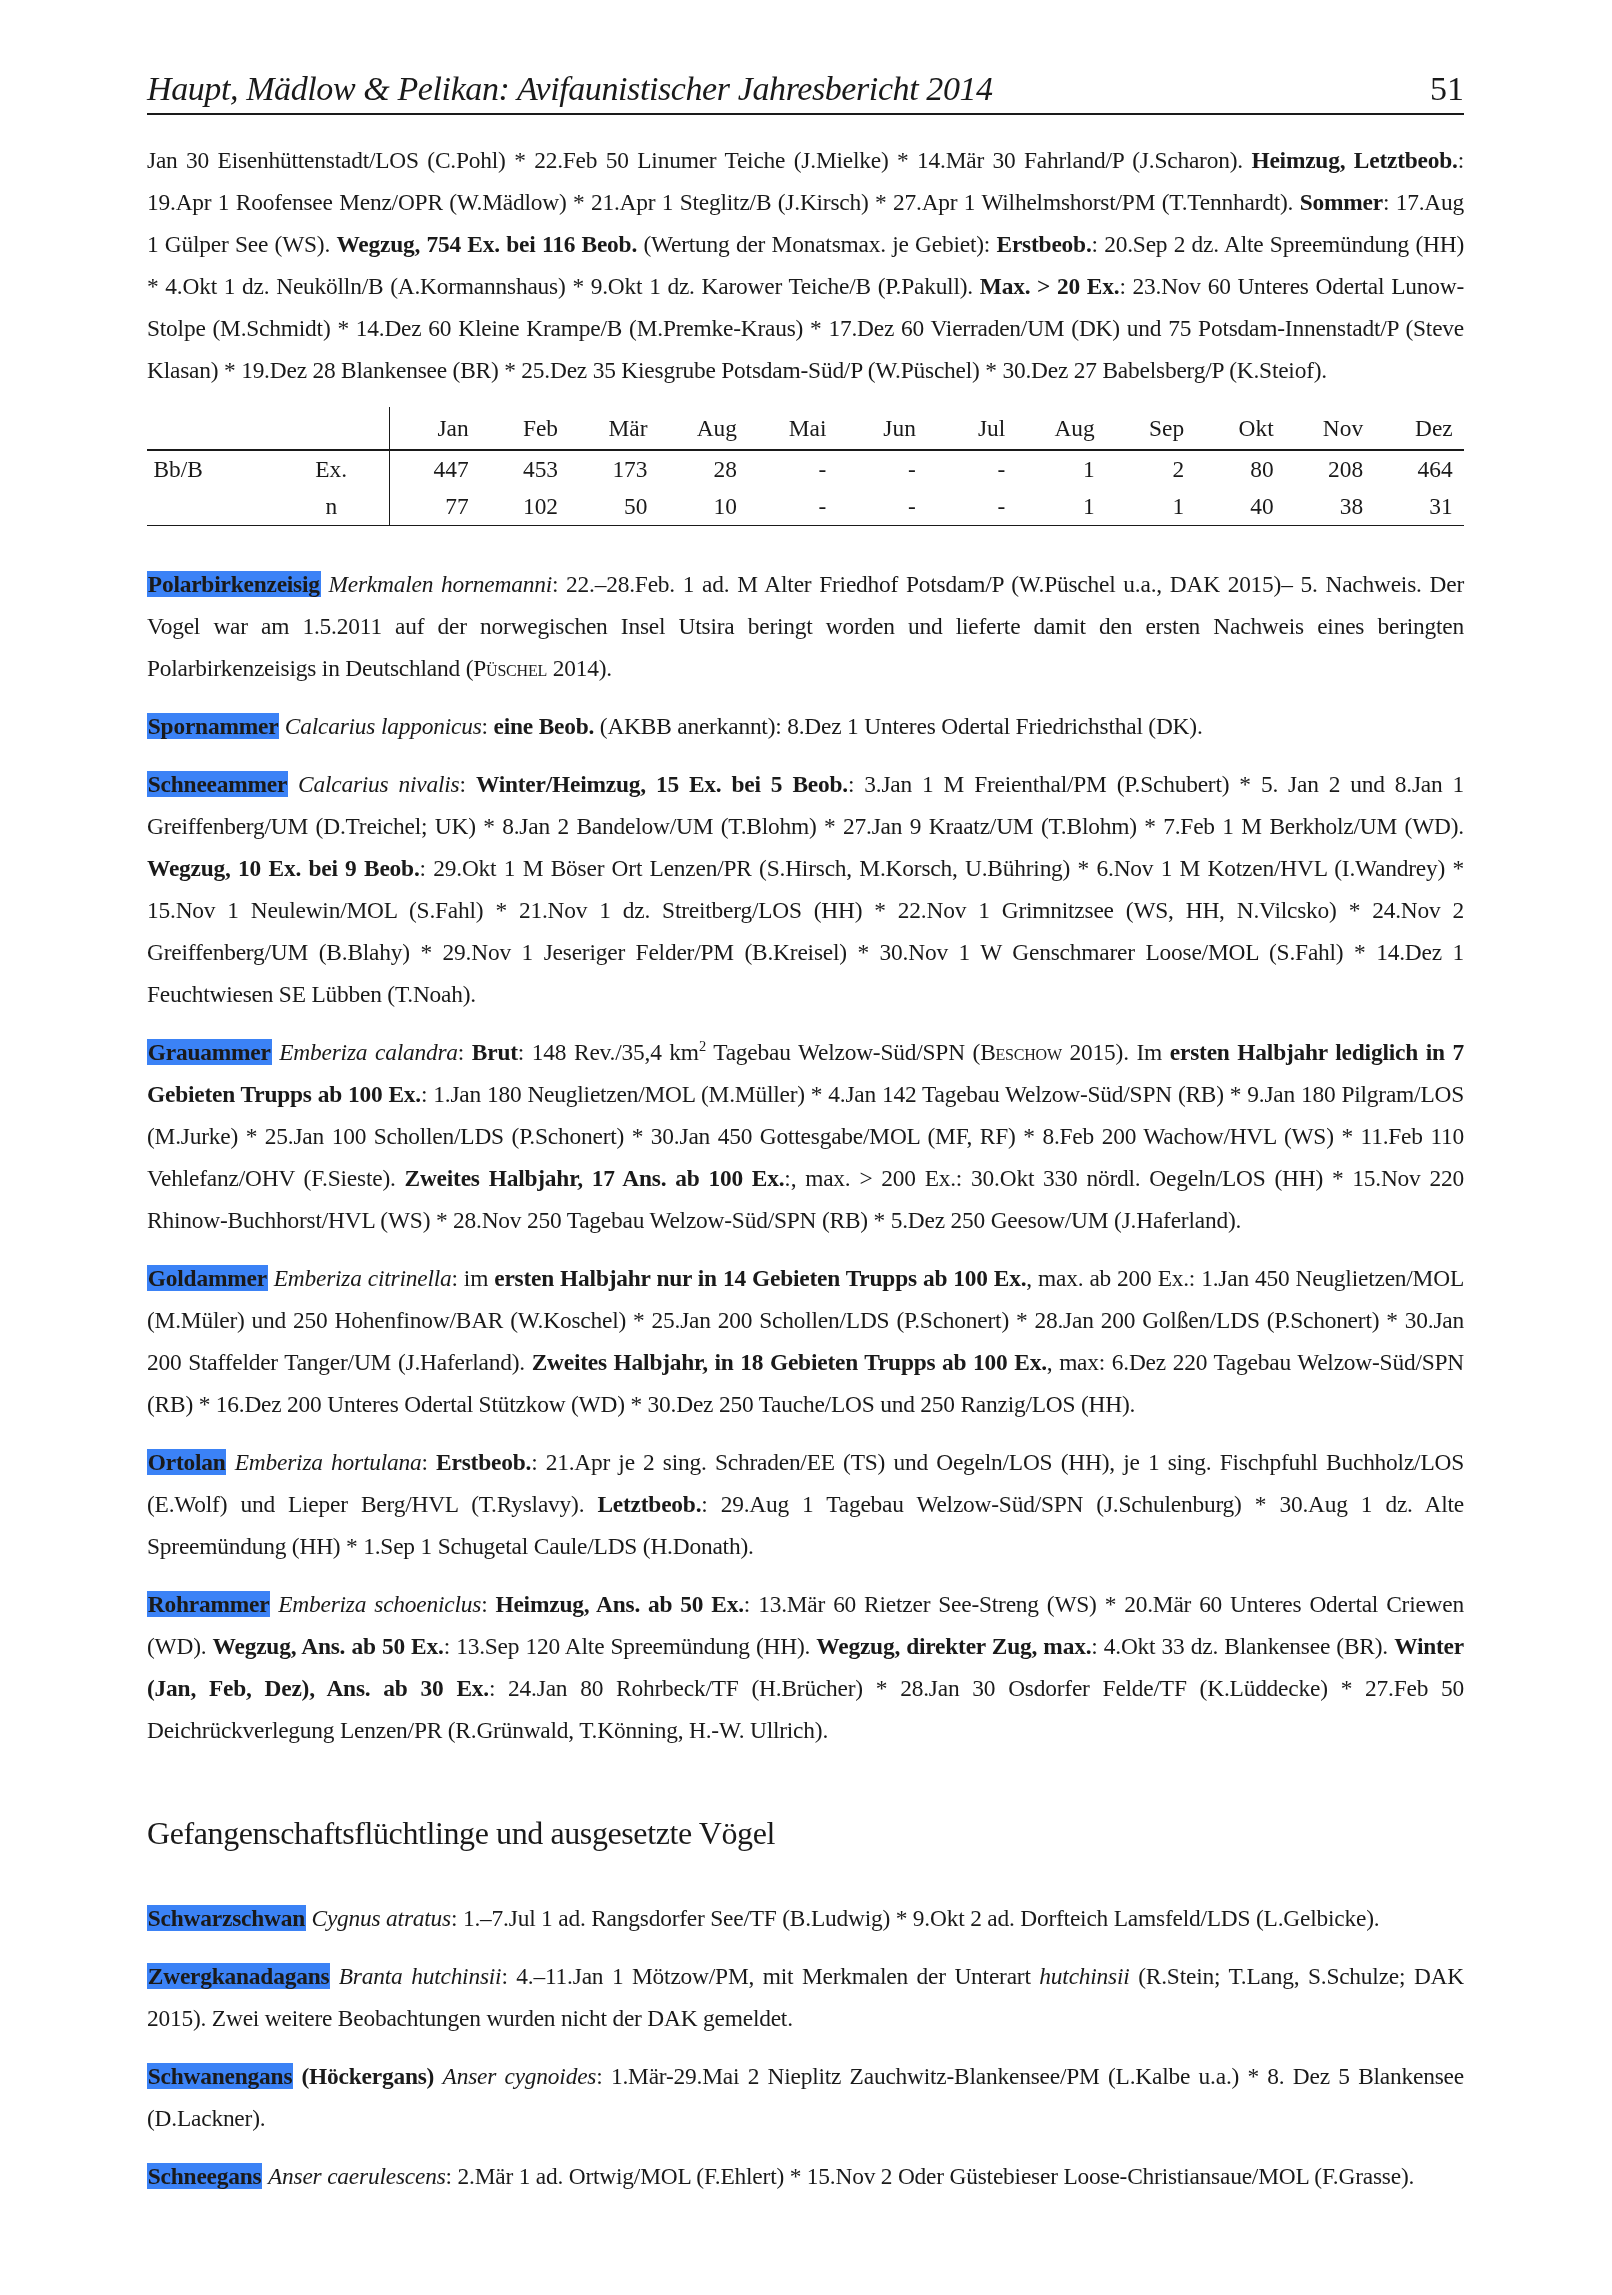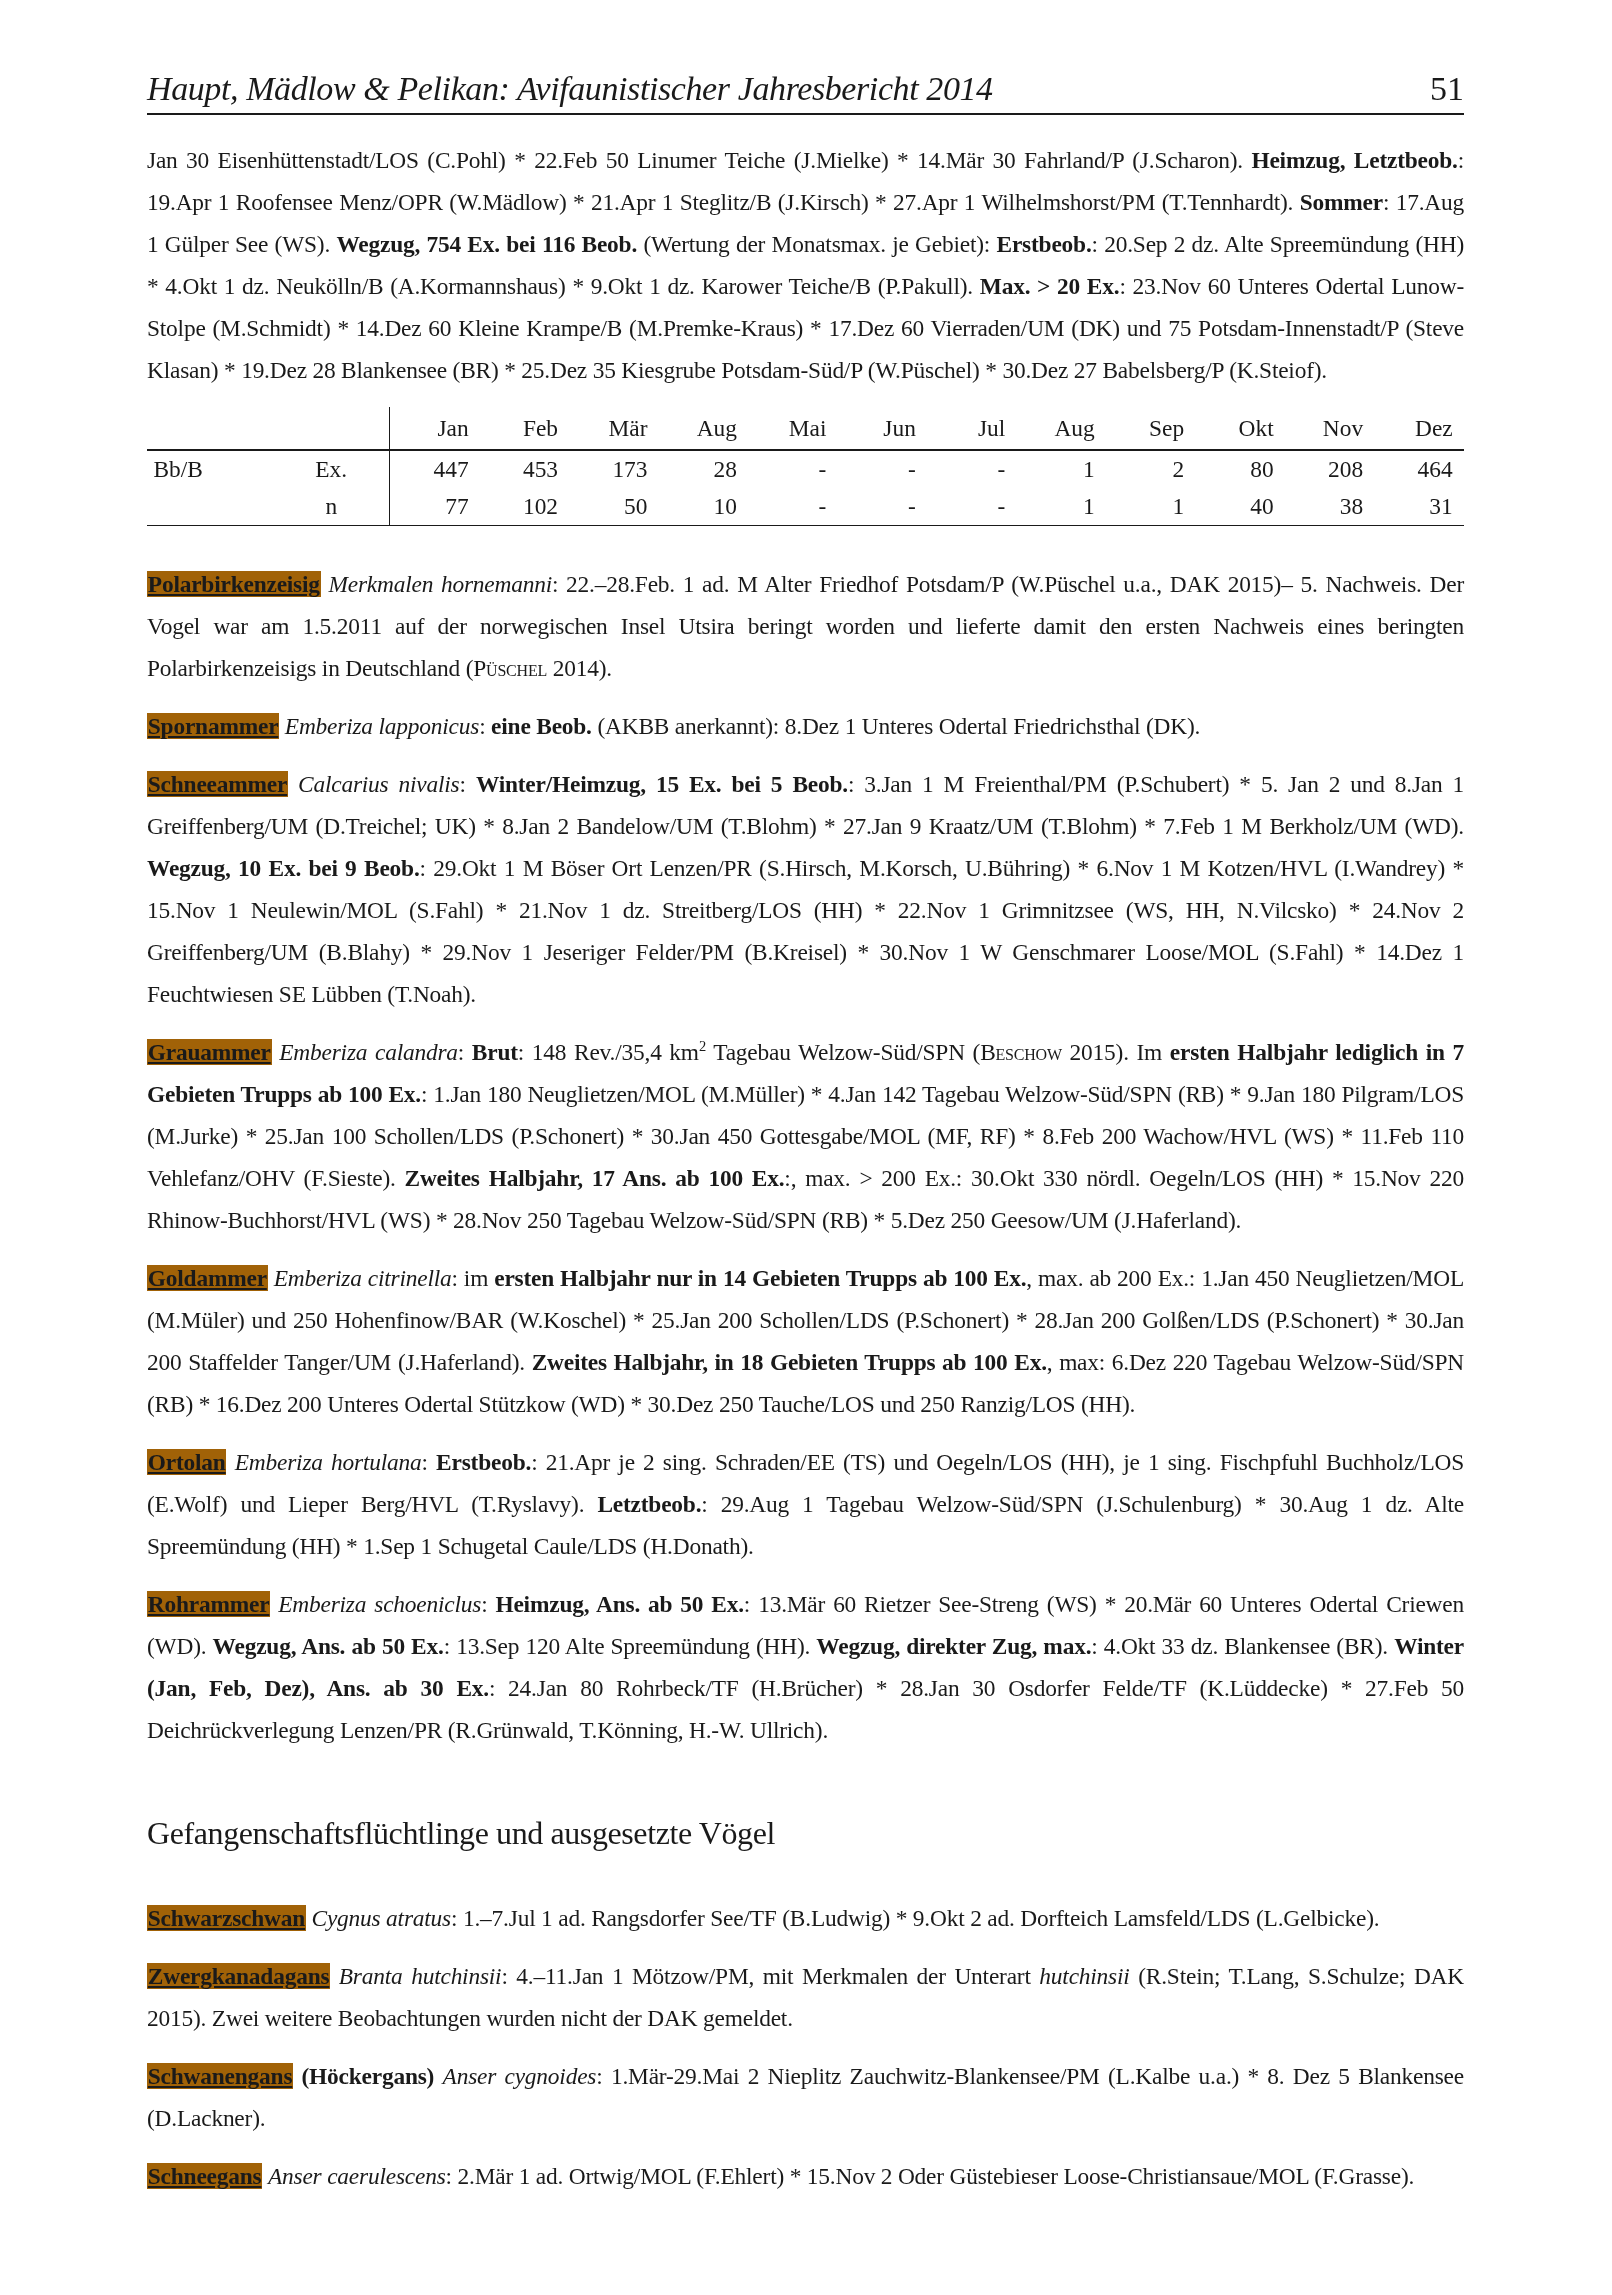--- a/index.html
+++ b/index.html
@@ -7,21 +7,21 @@
          font-family: "Liberation Serif", "DejaVu Serif", serif; color: #1a1a1a; }
   .page { position: absolute; left: 147px; top: 0; width: 1317px; }
   .header { position: absolute; top: 66px; left: 0; width: 1317px; height: 47px;
             border-bottom: 2.4px solid #1a1a1a; }
   .header .title { position: absolute; left: 0; bottom: 4.8px; font-style: italic; font-size: 34px; letter-spacing: -0.4px; }
   .header .pagenum { position: absolute; right: 0; bottom: 4.8px; font-size: 34px; }
   .body { position: absolute; top: 139px; left: 0; width: 1317px; }
   p { margin: 0 0 16px 0; font-size: 23.4px; line-height: 42px; text-align: justify; letter-spacing: -0.2px; }
   b { font-weight: bold; }
   i { font-style: italic; }
-  .sp { background: #a16207; font-weight: bold; padding: 0 0.8px; text-decoration: underline; }
+  .sp { background: #3b82f6; font-weight: bold; padding: 0 0.8px; }
   .sc { font-variant: small-caps; }
   sup { font-size: 14.5px; line-height: 0; }
   table.months { border-collapse: collapse; width: 1317px; margin: 8px 0 37px 0; font-size: 23.4px; }
   table.months td, table.months th { font-weight: normal; padding: 0; height: 37px; text-align: right; }
   table.months th { border-bottom: 2.4px solid #1a1a1a; height: 42px; margin-top: 28px; }
   table.months tr.last td { border-bottom: 1.6px solid #1a1a1a; height: 37px; }
   table.months td.lab1 { text-align: left; width: 121px; padding-left: 6.4px; }
   table.months td.lab2 { text-align: center; width: 113px; }
   table.months .sep { border-right: 1.6px solid #1a1a1a; width: 1.6px; }
   table.months th.m, table.months td.m { width: 78px; padding-right: 11.3px; }
@@ -94,21 +94,21 @@
           <td class="m">1</td>
           <td class="m">40</td>
           <td class="m">38</td>
           <td class="m">31</td>
         </tr>
       </tbody>
     </table>
 
     <p><span class="sp">Polarbirkenzeisig</span> <i>Merkmalen hornemanni</i><span>: 22.–28.Feb. 1 ad. M Alter Friedhof Potsdam/P (W.Püschel u.a., DAK 2015)– 5. Nachweis. Der Vogel war am 1.5.2011 auf der norwegischen Insel Utsira beringt worden und lieferte damit den ersten Nachweis eines beringten Polarbirkenzeisigs in Deutschland (</span><span class="sc">Püschel</span><span> 2014).</span></p>
 
-    <p><span class="sp">Spornammer</span> <i>Emberiza lapponicus</i><span>: </span><b>eine Beob.</b><span> (AKBB anerkannt): 8.Dez 1 Unteres Odertal Friedrichsthal (DK).</span></p>
+    <p><span class="sp">Spornammer</span> <i>Calcarius lapponicus</i><span>: </span><b>eine Beob.</b><span> (AKBB anerkannt): 8.Dez 1 Unteres Odertal Friedrichsthal (DK).</span></p>
 
     <p><span class="sp">Schneeammer</span> <i>Calcarius nivalis</i><span>: </span><b>Winter/Heimzug, 15 Ex. bei 5 Beob.</b><span>: 3.Jan 1 M Freienthal/PM (P.Schubert) * 5. Jan 2 und 8.Jan 1 Greiffenberg/UM (D.Treichel; UK) * 8.Jan 2 Bandelow/UM (T.Blohm) * 27.Jan 9 Kraatz/UM (T.Blohm) * 7.Feb 1 M Berkholz/UM (WD). </span><b>Wegzug, 10 Ex. bei 9 Beob.</b><span>: 29.Okt 1 M Böser Ort Lenzen/PR (S.Hirsch, M.Korsch, U.Bühring) * 6.Nov 1 M Kotzen/HVL (I.Wandrey) * 15.Nov 1 Neulewin/MOL (S.Fahl) * 21.Nov 1 dz. Streitberg/LOS (HH) * 22.Nov 1 Grimnitzsee (WS, HH, N.Vilcsko) * 24.Nov 2 Greiffenberg/UM (B.Blahy) * 29.Nov 1 Jeseriger Felder/PM (B.Kreisel) * 30.Nov 1 W Genschmarer Loose/MOL (S.Fahl) * 14.Dez 1 Feuchtwiesen SE Lübben (T.Noah).</span></p>
 
     <p><span class="sp">Grauammer</span> <i>Emberiza calandra</i><span>: </span><b>Brut</b><span>: 148 Rev./35,4 km</span><sup>2</sup><span> Tagebau Welzow-Süd/SPN (</span><span class="sc">Beschow</span><span> 2015). Im </span><b>ersten Halbjahr lediglich in 7 Gebieten Trupps ab 100 Ex.</b><span>: 1.Jan 180 Neuglietzen/MOL (M.Müller) * 4.Jan 142 Tagebau Welzow-Süd/SPN (RB) * 9.Jan 180 Pilgram/LOS (M.Jurke) * 25.Jan 100 Schollen/LDS (P.Schonert) * 30.Jan 450 Gottesgabe/MOL (MF, RF) * 8.Feb 200 Wachow/HVL (WS) * 11.Feb 110 Vehlefanz/OHV (F.Sieste). </span><b>Zweites Halbjahr, 17 Ans. ab 100 Ex.</b><span>:, max. &gt; 200 Ex.: 30.Okt 330 nördl. Oegeln/LOS (HH) * 15.Nov 220 Rhinow-Buchhorst/HVL (WS) * 28.Nov 250 Tagebau Welzow-Süd/SPN (RB) * 5.Dez 250 Geesow/UM (J.Haferland).</span></p>
 
     <p><span class="sp">Goldammer</span> <i>Emberiza citrinella</i><span>: im </span><b>ersten Halbjahr nur in 14 Gebieten Trupps ab 100 Ex.</b><span>, max. ab 200 Ex.: 1.Jan 450 Neuglietzen/MOL (M.Müler) und 250 Hohenfinow/BAR (W.Koschel) * 25.Jan 200 Schollen/LDS (P.Schonert) * 28.Jan 200 Golßen/LDS (P.Schonert) * 30.Jan 200 Staffelder Tanger/UM (J.Haferland). </span><b>Zweites Halbjahr, in 18 Gebieten Trupps ab 100 Ex.</b><span>, max: 6.Dez 220 Tagebau Welzow-Süd/SPN (RB) * 16.Dez 200 Unteres Odertal Stützkow (WD) * 30.Dez 250 Tauche/LOS und 250 Ranzig/LOS (HH).</span></p>
 
     <p><span class="sp">Ortolan</span> <i>Emberiza hortulana</i><span>: </span><b>Erstbeob.</b><span>: 21.Apr je 2 sing. Schraden/EE (TS) und Oegeln/LOS (HH), je 1 sing. Fischpfuhl Buchholz/LOS (E.Wolf) und Lieper Berg/HVL (T.Ryslavy). </span><b>Letztbeob.</b><span>: 29.Aug 1 Tagebau Welzow-Süd/SPN (J.Schulenburg) * 30.Aug 1 dz. Alte Spreemündung (HH) * 1.Sep 1 Schugetal Caule/LDS (H.Donath).</span></p>
 
     <p><span class="sp">Rohrammer</span> <i>Emberiza schoeniclus</i><span>: </span><b>Heimzug, Ans. ab 50 Ex.</b><span>: 13.Mär 60 Rietzer See-Streng (WS) * 20.Mär 60 Unteres Odertal Criewen (WD). </span><b>Wegzug, Ans. ab 50 Ex.</b><span>: 13.Sep 120 Alte Spreemündung (HH). </span><b>Wegzug, direkter Zug, max.</b><span>: 4.Okt 33 dz. Blankensee (BR). </span><b>Winter (Jan, Feb, Dez), Ans. ab 30 Ex.</b><span>: 24.Jan 80 Rohrbeck/TF (H.Brücher) * 28.Jan 30 Osdorfer Felde/TF (K.Lüddecke) * 27.Feb 50 Deichrückverlegung Lenzen/PR (R.Grünwald, T.Könning, H.-W. Ullrich).</span></p>

